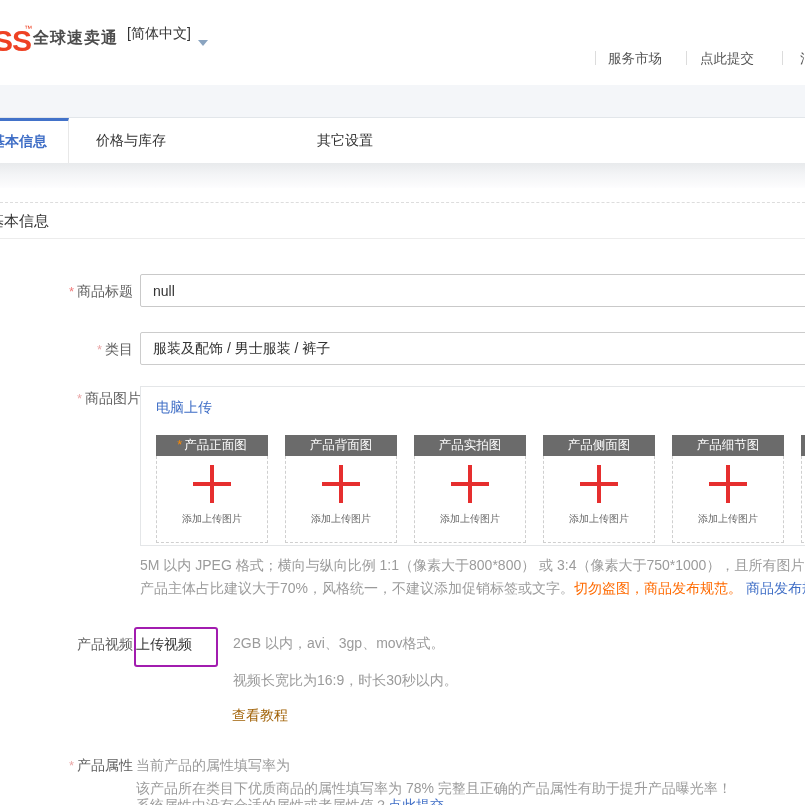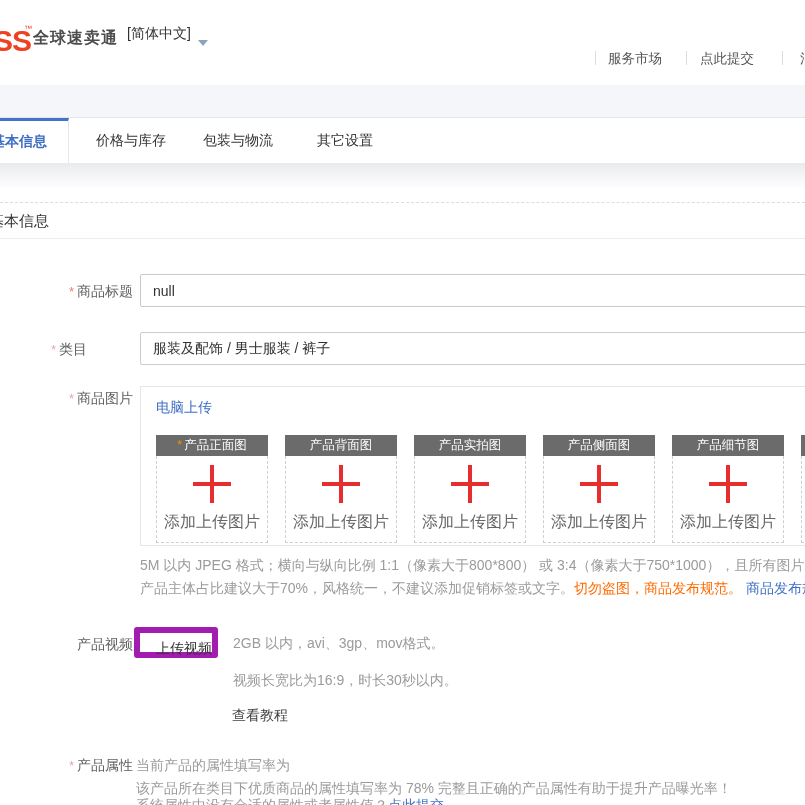--- a/index.html
+++ b/index.html
@@ -38,27 +38,27 @@
   .img-panel{position:absolute;left:140px;top:386px;width:720px;height:160px;border:1px solid #e4e6e8;box-sizing:border-box;background:#fff;}
   .pc-upload{position:absolute;left:15px;top:12px;font-size:14px;color:#3f6ec6;cursor:pointer;}
   .ubox-row{position:absolute;left:15px;top:48px;display:flex;}
   .ubox{width:112px;height:108px;margin-right:17px;flex:none;}
   .ubox-head{height:21px;line-height:21px;background:#6b6b6b;color:#fff;font-size:12.5px;text-align:center;white-space:nowrap;overflow:hidden;}
   .ustar{color:#ff8a00;margin-right:2px;}
   .ubox-body{position:relative;height:86px;border:1px dashed #cfcfcf;border-top:none;background:#fff;}
   .plus{position:absolute;left:50%;top:9px;margin-left:-19px;width:38px;height:38px;}
   .plus::before{content:"";position:absolute;left:0;top:17px;width:38px;height:4px;background:#e62e2e;}
   .plus::after{content:"";position:absolute;left:17px;top:0;width:4px;height:38px;background:#e62e2e;}
-  .ubox-add{position:absolute;left:0;right:0;top:56px;text-align:center;font-size:16px;color:#666;white-space:nowrap;}
+  .ubox-add{position:absolute;left:0;right:0;top:56px;text-align:center;font-size:10px;color:#666;white-space:nowrap;}
   .note{position:absolute;left:140px;width:700px;font-size:14px;color:#9b9b9b;white-space:nowrap;overflow:hidden;}
   .warn{color:#ff6a00;}
   .blue-link{color:#3f6ec6;cursor:pointer;}
-  .upload-btn{position:absolute;left:134px;top:627px;width:84px;height:31px;border:6px solid #a21caf;border-radius:3px;background:#fff;font-size:14px;color:#333;text-align:right;line-height:30px;box-sizing:border-box;cursor:pointer;}
+  .upload-btn{position:absolute;left:134px;top:627px;width:84px;height:40px;border:2px solid #a21caf;border-radius:3px;background:#fff;font-size:14px;color:#333;text-align:left;line-height:30px;box-sizing:border-box;cursor:pointer;}
   .gray-text{position:absolute;font-size:14px;color:#9b9b9b;white-space:nowrap;}
-  .link-abs{position:absolute;font-size:14px;color:#404040;white-space:nowrap;cursor:pointer;}
+  .link-abs{position:absolute;font-size:14px;color:#a16207;white-space:nowrap;cursor:pointer;}
 </style>
 </head>
 <body>
 
 <div class="header">
   <div class="logo-ss">SS</div>
   <div class="logo-tm">™</div>
   <div class="logo-cn">全球速卖通</div>
   <div class="lang">[简体中文]</div>
   <div class="caret"></div>
@@ -71,43 +71,42 @@
   <div class="nav-item nav-partial" style="left:800px;">消息</div>
 </div>
 
 <div class="band1"></div>
 
 <div class="tabrow">
   <div class="tab-active">
     <span>基本信息</span>
   </div>
   <div class="tab" style="left:96px;">价格与库存</div>
-  <div class="tab" style="left:203px;">包装与物流</div>
   <div class="tab" style="left:317px;">其它设置</div>
 </div>
 
 <div class="band2"></div>
 <div class="dashline"></div>
 
 <div class="sec-title">
   <span>基本信息</span>
 </div>
 <div class="sec-line"></div>
 
 <div class="flabel" style="top:283px;">
   <span class="star">*</span><span>商品标题</span>
 </div>
 <input class="tinput" style="top: 274px;" value="null">
 
-<div class="flabel" style="top:341px;text-align:center;">
+<div class="flabel" style="top:341px;">
   <span class="star-lite">*</span><span>类目</span>
 </div>
 <div class="cbox" style="top:332px;">服装及配饰 / 男士服装 / 裤子</div>
 
-<div class="flabel" style="top:390px;">
+<div class="flabel" style="top:390px;margin-left:8px;">
   <span class="star-lite">*</span><span>商品图片</span>
 </div>
 <div class="img-panel">
   <div class="pc-upload">电脑上传</div>
   <div class="ubox-row">
       <div class="ubox">
         <div class="ubox-head"><span class="ustar">*</span>产品正面图</div>
         <div class="ubox-body">
           <div class="plus"></div>
           <div class="ubox-add">添加上传图片</div>

